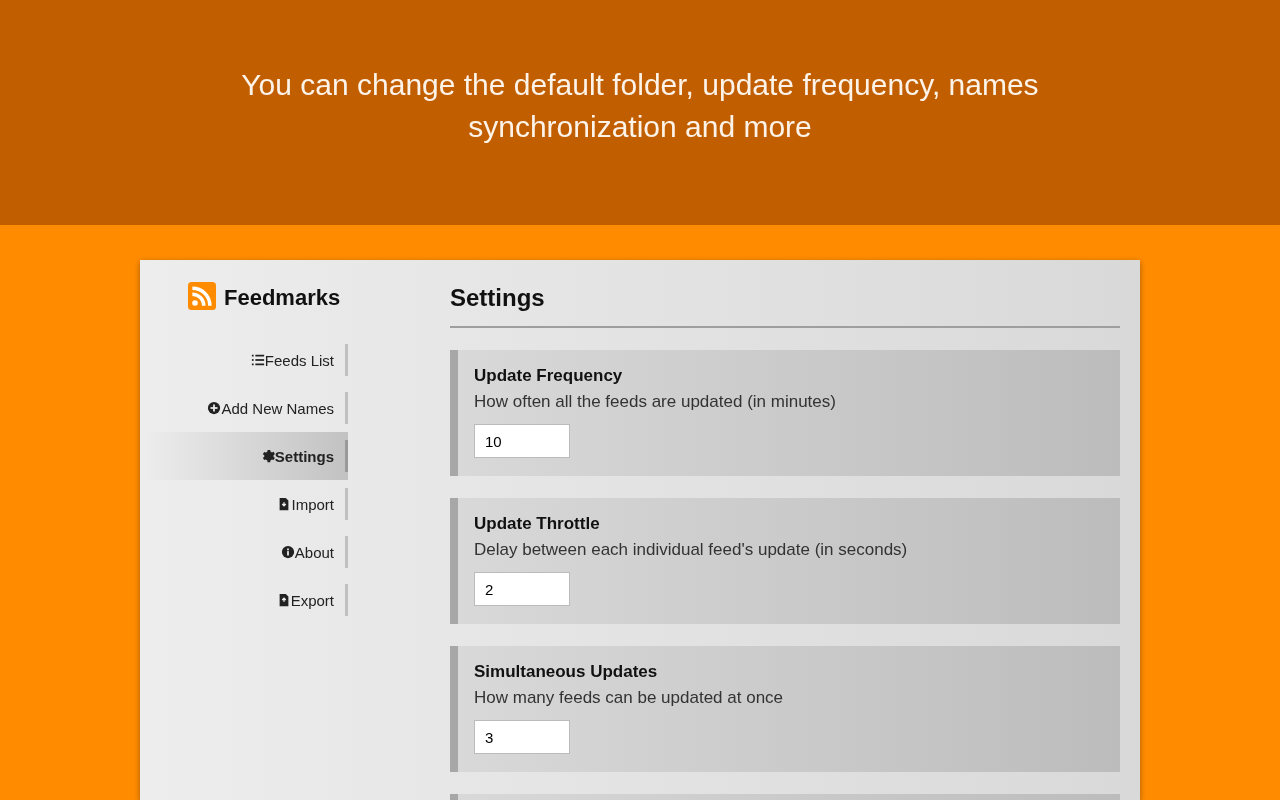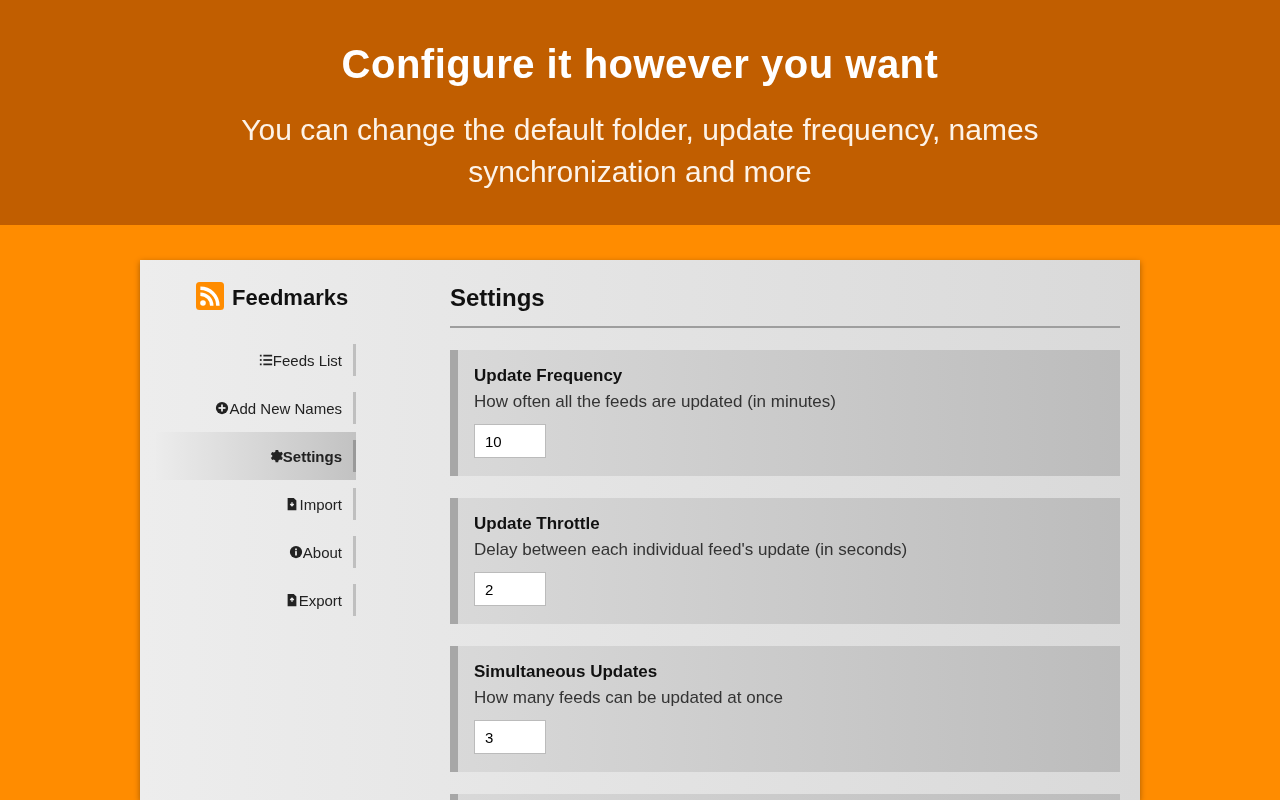--- a/index.html
+++ b/index.html
@@ -33,21 +33,21 @@
     top: 260px;
     width: 1000px;
     height: 540px;
     background: linear-gradient(to right, #ededed, #d9d9d9);
     box-shadow: 0 2px 6px rgba(0,0,0,0.35);
     overflow: hidden;
   }
 
   .sidebar {
     position: absolute;
-    left: 16px; top: 0;
+    left: 8px; top: 0;
     width: 200px;
     padding-top: 22px;
   }
   .brand {
     display: flex;
     align-items: center;
     gap: 8px;
     padding-left: 40px;
     margin-bottom: 22px;
   }
@@ -109,33 +109,32 @@
     content: "";
     position: absolute;
     left: 0; top: 0; bottom: 0;
     width: 8px;
     background: #a7a7a7;
   }
   .card-title { font-size: 17px; font-weight: 700; color: #111; }
   .card-desc  { font-size: 17px; color: #333; margin-top: 6px; }
   .card input[type="text"] {
     margin-top: 12px;
-    width: 72px;
+    width: 96px;
     height: 34px;
     border: 1px solid #bbb;
     background: #fff;
     font-size: 15px;
     padding: 0 10px;
   }
 </style>
 </head>
 <body>
 
 <div class="hero">
-  <h1>Configure it however you want</h1>
   <p>You can change the default folder, update frequency, names synchronization and more</p>
 </div>
 
 <div class="stage">
 
   <div class="sidebar">
     <div class="brand">
       <span>
         <svg viewBox="0 0 32 32">
             <rect width="32" height="32" rx="4" fill="#ff8c00"></rect>

